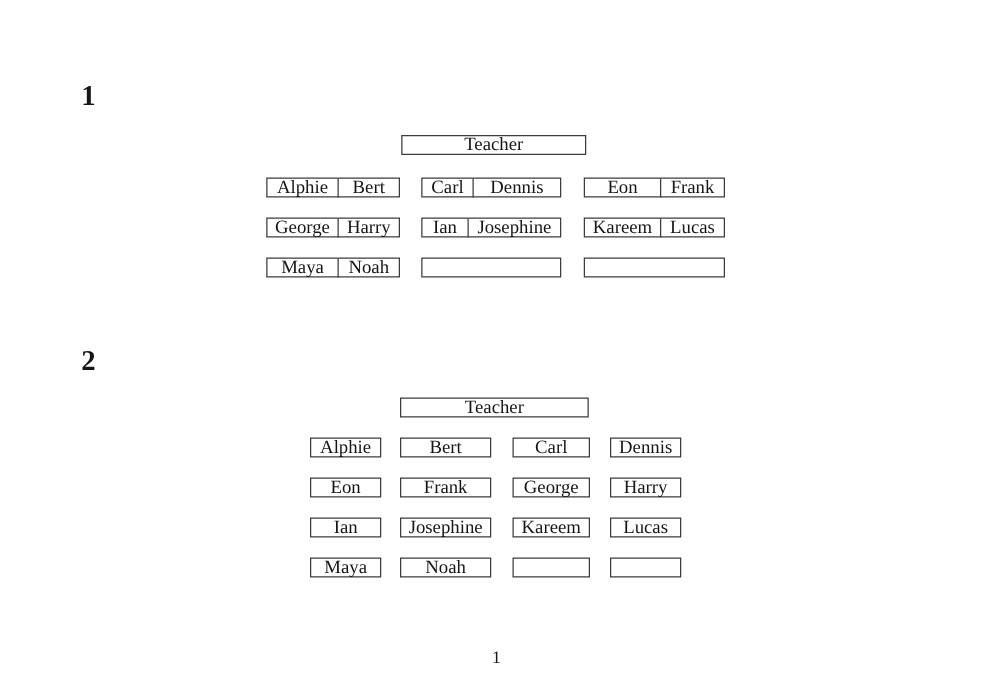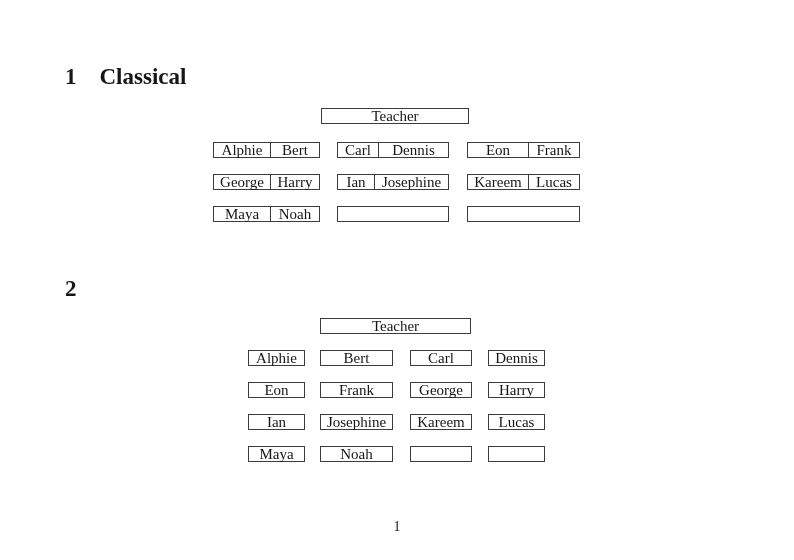--- a/index.html
+++ b/index.html
@@ -60,21 +60,20 @@
     font-size:14px;
   }
 </style>
 </head>
 <body>
 
 <div class="page">
 
   <div class="section-heading heading-pos-1">
     <span>1</span>
-    <span>Classical</span>
   </div>
 
   <div class="diagram">
       <div class="box teacher" style="left: 321px; top: 108px; width: 148px; height: 16px;">
         <div class="cell grow">Teacher</div>
       </div>
       <div class="box desk" style="left: 213px; top: 142px; width: 107px; height: 16px;">
         <div class="cell sep" style="width: 57px;">Alphie</div>
         <div class="cell grow">Bert</div>
       </div>

